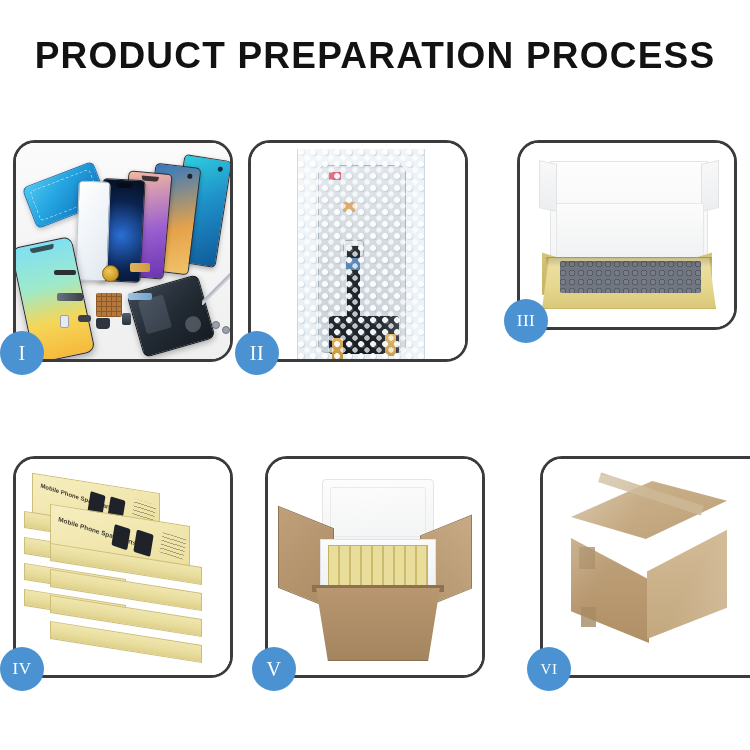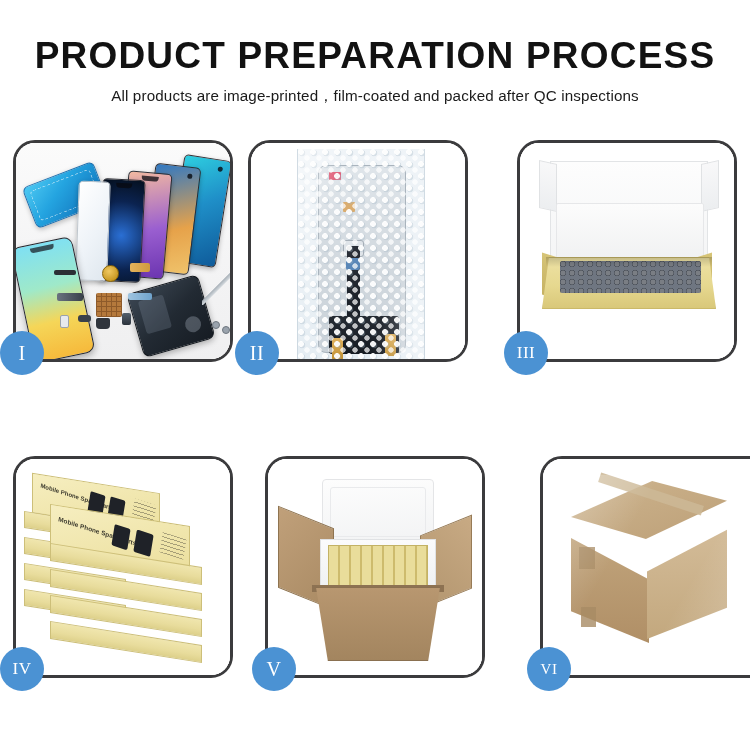--- a/index.html
+++ b/index.html
@@ -62,21 +62,21 @@
     position: absolute;
     inset: 0;
     border-radius: 19px;
     overflow: hidden;
     background: #fdfdfd;
   }
 
   
   #panel-1 { left: 13px;  top: 2px;   width: 220px; height: 222px; }
   #panel-2 { left: 248px; top: 2px;   width: 220px; height: 222px; }
-  #panel-3 { left: 517px; top: 2px;   width: 220px; height: 222px; padding-left: 20px; }
+  #panel-3 { left: 517px; top: 2px;   width: 220px; height: 190px; padding-left: 20px; }
   #panel-4 { left: 13px;  top: 318px; width: 220px; height: 222px; }
   #panel-5 { left: 265px; top: 318px; width: 220px; height: 222px; }
   #panel-6 { left: 540px; top: 318px; width: 256px; height: 222px; }
 
   
   .badge {
     position: absolute;
     left: -16px;
     bottom: -16px;
     width: 44px;
@@ -436,21 +436,20 @@
     background: linear-gradient(120deg, rgba(255,255,255,.30) 0%, rgba(255,255,255,0) 35%,
                 rgba(255,255,255,0) 68%, rgba(255,255,255,.26) 100%);
     pointer-events: none;
   }
 </style>
 </head>
 <body>
 
 <div id="header">
   <div id="title">PRODUCT PREPARATION PROCESS</div>
-  <div id="subtitle">All products are image-printed，film-coated and packed after QC inspections</div>
 </div>
 
 <div id="grid">
 
   <div class="panel" id="panel-1">
     <div class="panel-inner">
       <div id="scene-1">
         <div id="film-screen"></div>
         <div class="ph-fan" id="fan-d">
             <span class="punch"></span>

